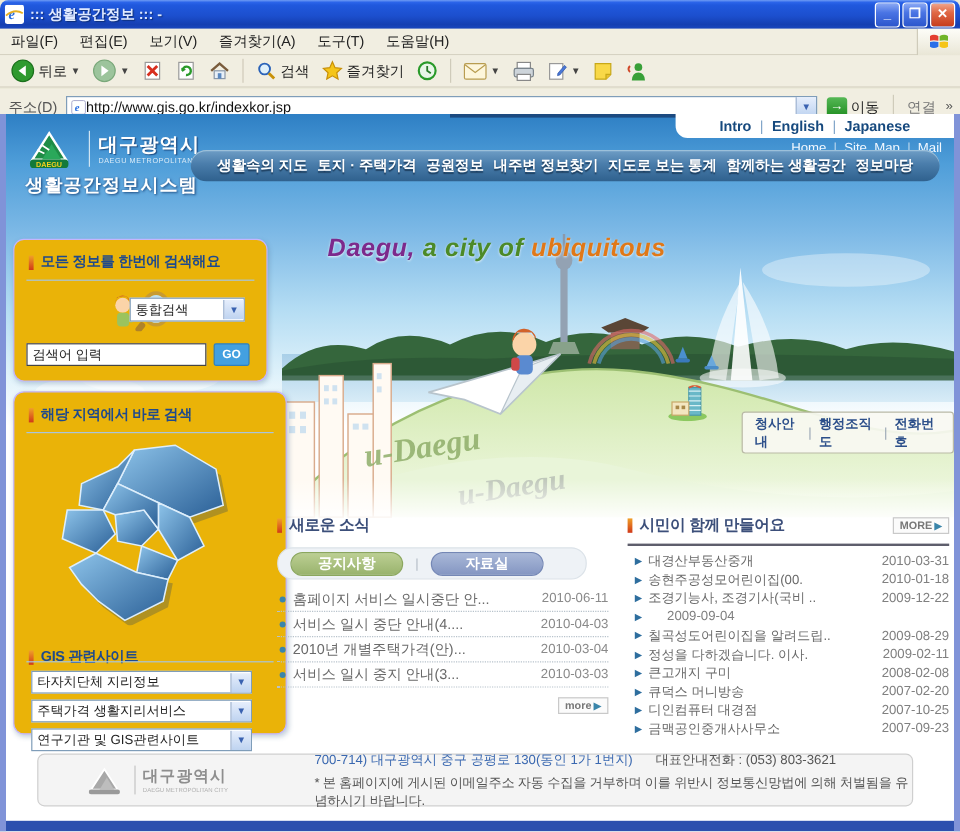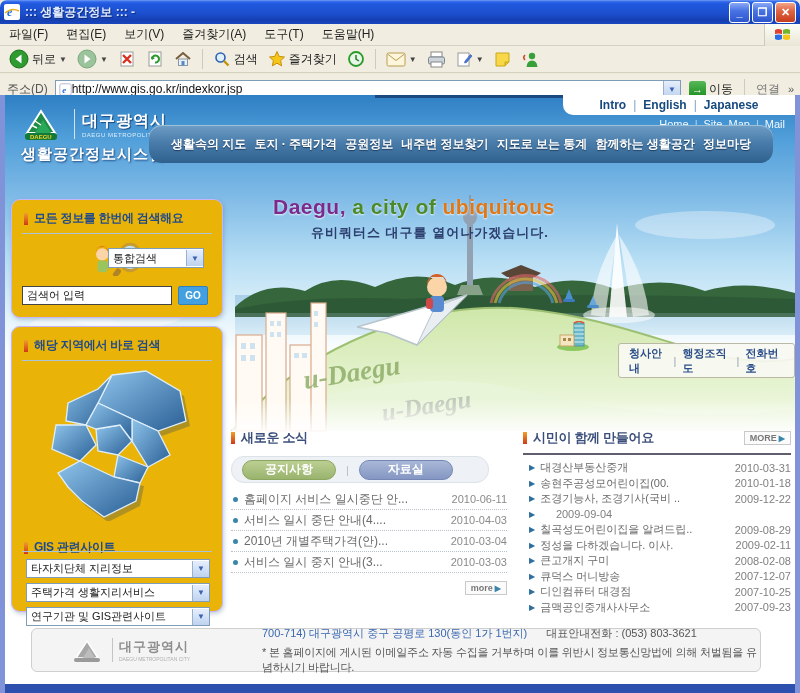--- a/index.html
+++ b/index.html
@@ -62,42 +62,42 @@
   .util-links span { font-size:11px; color:#f2f8ff; }
   .util-links .sep { color:#bcd8ee; }
 
   .logo { position:absolute; left:16px; top:12px; width:160px; }
   .logo-row { display:flex; align-items:center; gap:7px; }
   .logo-divider { width:1px; height:30px; background:#cfe4f2; }
   .org-name { font-size:16px; font-weight:bold; color:#fff; text-shadow:1px 1px 1px #1c4a80; letter-spacing:1px; }
   .org-en { font-size:6px; color:#dcecf8; letter-spacing:.5px; }
   .sys-name { margin-top:4px; font-size:15px; font-weight:bold; color:#fff; letter-spacing:1px; text-shadow:1px 1px 2px #1c4a80, -1px -1px 0 #5a9cd0; }
 
-  .mainnav { position:absolute; left:144px; top:30px; width:624px; height:38px; border-radius:13px;
+  .mainnav { position:absolute; left:154px; top:30px; width:624px; height:26px; border-radius:13px;
     background:linear-gradient(180deg,#6f9ec6 0%,#4a7dab 45%,#2f618e 100%);
     box-shadow:inset 0 1px 0 #9cc0da; display:flex; align-items:center; justify-content:space-around; padding:0 18px; }
   .mainnav span { font-size:12px; font-weight:bold; color:#fff; text-shadow:0 1px 1px #1c3c5c; white-space:nowrap; }
 
-  .headline { position:absolute; left:268px; top:100px; font-size:21px; font-weight:bold; letter-spacing:.5px; text-shadow:0 1px 2px rgba(255,255,255,.8); }
+  .headline { position:absolute; left:268px; top:100px; font-size:21px; font-weight:bold; font-style:italic; letter-spacing:.5px; text-shadow:0 1px 2px rgba(255,255,255,.8); }
   .headline .c1 { color:#7c2a8c; } .headline .c2 { color:#4c8a28; } .headline .c3 { color:#e07818; }
   .subline { position:absolute; left:306px; top:129px; font-size:13px; font-weight:bold; color:#2c3e6e; letter-spacing:1px; }
 
   .scene { position:absolute; left:0; top:100px; width:790px; height:240px; }
 
   .quick-icon { position:absolute; left:550px; top:226px; }
   .quicklinks { position:absolute; left:588px; top:248px; height:35px; padding:0 10px;
     background:rgba(248,248,242,.92); border:1px solid #b9b9a6; border-radius:3px;
     display:flex; align-items:center; gap:6px;margin-left:25px; }
   .quicklinks span { font-size:11px; font-weight:bold; color:#2c4f8a; }
   .quicklinks .sep { color:#9aa6b4; font-weight:normal; }
 
   
   .card { position:absolute; background:#eab308; border:1px solid #c4b5fd; border-radius:9px; box-shadow:1px 2px 4px rgba(60,100,140,.3); }
   .card1 { left:6px; top:104px; width:212px; height:119px; }
-  .card2 { left:6px; top:231px; width:212px; height:286px; }
+  .card2 { left:6px; top:231px; width:228px; height:286px; }
   .card-title { display:flex; align-items:center; gap:6px; margin:10px 12px 0; }
   .accent { width:4px; height:12px; background:linear-gradient(180deg,#f0a028,#d03818); }
   .card-title b { font-size:12px; color:#1f4a8c; letter-spacing:-0.3px; }
   .card-hr { height:1px; background:#a9c5dc; margin:6px 10px 0; }
 
   .search-mid { position:absolute; left:10px; top:44px; width:192px; height:34px; display:flex; align-items:center; }
   .xp-select { background:#fff; border:1px solid #7f9db9; height:20px; display:flex; align-items:center; font-size:11px; color:#222; }
   .xp-select .txt { flex:1; padding:0 4px; white-space:nowrap; overflow:hidden; }
   .cat-select { position:absolute; left:96px; top:48px; width:96px; }
   .search-row { position:absolute; left:10px; top:86px; width:192px; display:flex; gap:6px; align-items:center; }
@@ -431,21 +431,20 @@
         <span>공원정보</span>
         <span>내주변 정보찾기</span>
         <span>지도로 보는 통계</span>
         <span>함께하는 생활공간</span>
         <span>정보마당</span>
       </div>
 
       <div class="headline">
         <span class="c1">Daegu,</span><span class="c2"> a city of </span><span class="c3">ubiquitous</span>
       </div>
-      <div class="subline">유비쿼터스 대구를 열어나가겠습니다.</div>
 
       <svg class="quick-icon" width="36" height="30" viewBox="0 0 36 30">
         <ellipse cx="18" cy="26" rx="16" ry="4" fill="#8cc860"></ellipse>
         <rect x="19" y="2" width="10" height="23" fill="#6ab8c8" stroke="#4a98a8"></rect>
         <path d="M19 5 L29 5 M19 9 L29 9 M19 13 L29 13 M19 17 L29 17 M19 21 L29 21" stroke="#d8f0f4" stroke-width="1"></path>
         <rect x="5" y="14" width="14" height="11" fill="#f3e6c0" stroke="#c8a868"></rect>
         <rect x="8" y="17" width="3" height="3" fill="#a88848"></rect>
           <rect x="13" y="17" width="3" height="3" fill="#a88848"></rect>
         <path d="M19 2 L24 0 L29 2" stroke="#d85838" stroke-width="1.6" fill="none"></path>
       </svg>
@@ -612,21 +611,21 @@
             <span class="d">2009-02-11</span>
           </div>
           <div class="cit-row">
             <span class="tri">▶</span>
             <span class="t">큰고개지 구미</span>
             <span class="d">2008-02-08</span>
           </div>
           <div class="cit-row">
             <span class="tri">▶</span>
             <span class="t">큐덕스 머니방송</span>
-            <span class="d">2007-12-07</span>
+            <span class="d">2007-02-20</span>
           </div>
           <div class="cit-row">
             <span class="tri">▶</span>
             <span class="t">디인컴퓨터 대경점</span>
             <span class="d">2007-10-25</span>
           </div>
           <div class="cit-row">
             <span class="tri">▶</span>
             <span class="t">금맥공인중개사사무소</span>
             <span class="d">2007-09-23</span>

